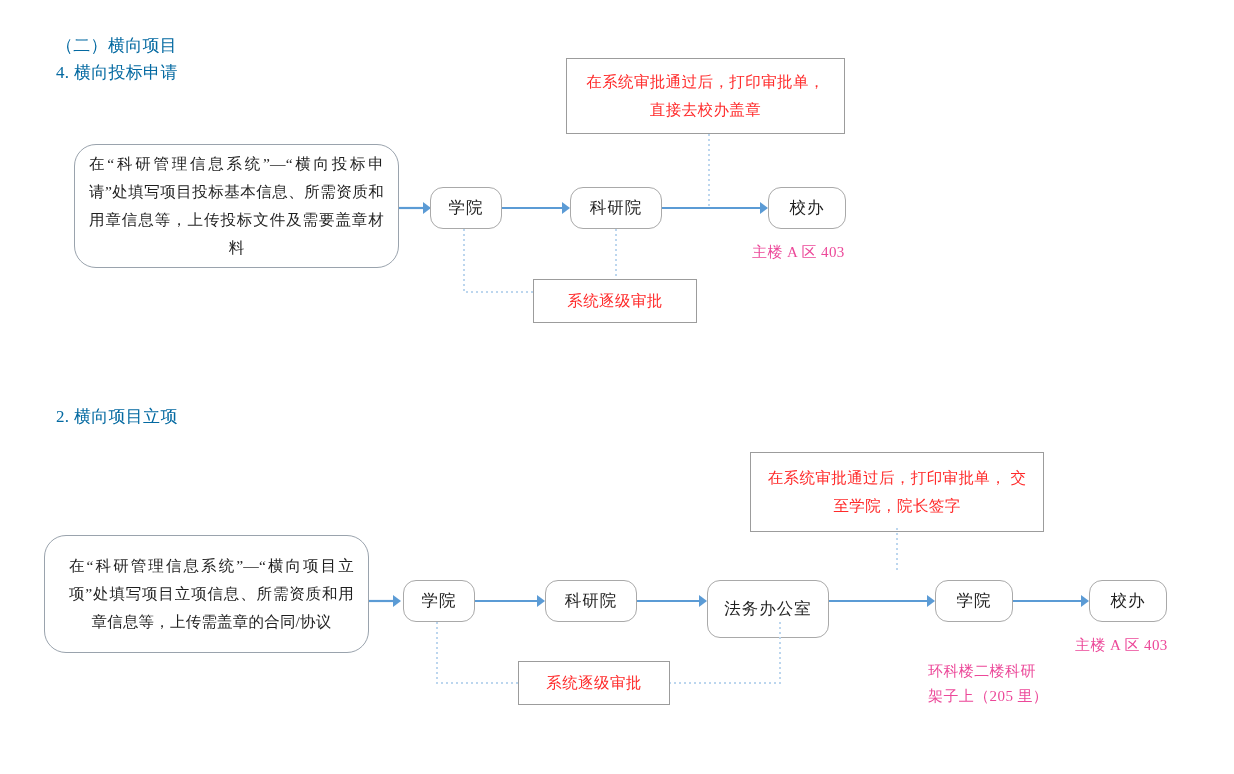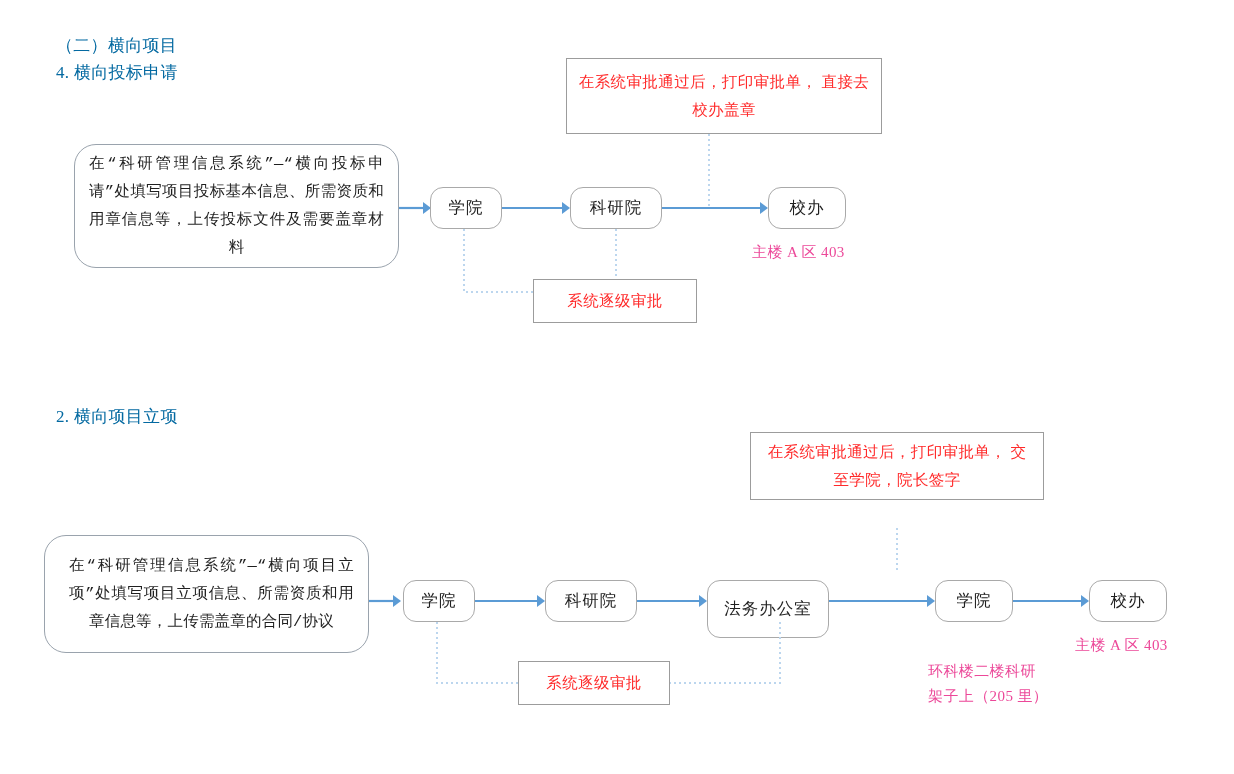--- a/index.html
+++ b/index.html
@@ -41,21 +41,20 @@
     justify-content: center;
     padding: 8px 14px;
   }
   .desc-text {
     font-size: 15.5px;
     line-height: 28px;
     text-align: justify;
     text-align-last: center;
     color: #1f1f1f;
     letter-spacing: 0.2px;
-    font-family: Liberation Mono, monospace;
   }
 
   
   .node {
     box-sizing: border-box;
     border: 1.3px solid #a9a9a9;
     border-radius: 13px;
     background: #ffffff;
     display: flex;
     align-items: center;
@@ -101,21 +100,21 @@
 </style>
 </head>
 <body>
 
 <div class="canvas">
 
   <div class="abs heading" style="left:56px; top:33px;">（二）横向项目</div>
 
   <div class="abs heading" style="left:56px; top:60px;">4. 横向投标申请</div>
 
-  <div class="abs ann-box" style="left:566px; top:58px; width:316px; height:76px;">
+  <div class="abs ann-box" style="left:566px; top:58px; width:279px; height:76px;">
     <div class="ann-text">在系统审批通过后，打印审批单，
 直接去校办盖章</div>
   </div>
 
   <svg class="dot-svg" style="left:706px; top:134px; width:6px; height:73px;">
     <line x1="3" y1="0" x2="3" y2="73" stroke="#bcd6ee" stroke-width="2" stroke-dasharray="2,3"></line>
   </svg>
 
   <div class="abs desc-box" style="left:74px; top:144px; width:325px; height:124px;">
     <div class="desc-text">在“科研管理信息系统”—“横向投标申请”处填写项目投标基本信息、所需资质和用章信息等，上传投标文件及需要盖章材料</div>
@@ -157,21 +156,21 @@
   <svg class="dot-svg" style="left:613px; top:229px; width:6px; height:53px;">
     <line x1="3" y1="0" x2="3" y2="53" stroke="#bcd6ee" stroke-width="2" stroke-dasharray="2,3"></line>
   </svg>
 
   <div class="abs ann-box" style="left:533px; top:279px; width:164px; height:44px;">
     <div class="ann-text">系统逐级审批</div>
   </div>
 
   <div class="abs heading" style="left:56px; top:404px;">2. 横向项目立项</div>
 
-  <div class="abs ann-box" style="left:750px; top:432px; width:294px; height:68px;">
+  <div class="abs ann-box" style="left:750px; top:452px; width:294px; height:80px;">
     <div class="ann-text">在系统审批通过后，打印审批单，
 交至学院，院长签字</div>
   </div>
 
   <svg class="dot-svg" style="left:894px; top:528px; width:6px; height:45px;">
     <line x1="3" y1="0" x2="3" y2="45" stroke="#bcd6ee" stroke-width="2" stroke-dasharray="2,3"></line>
   </svg>
 
   <div class="abs desc-box" style="left:44px; top:535px; width:325px; height:118px;padding-left:24px;">
     <div class="desc-text">在“科研管理信息系统”—“横向项目立项”处填写项目立项信息、所需资质和用章信息等，上传需盖章的合同/协议</div>

